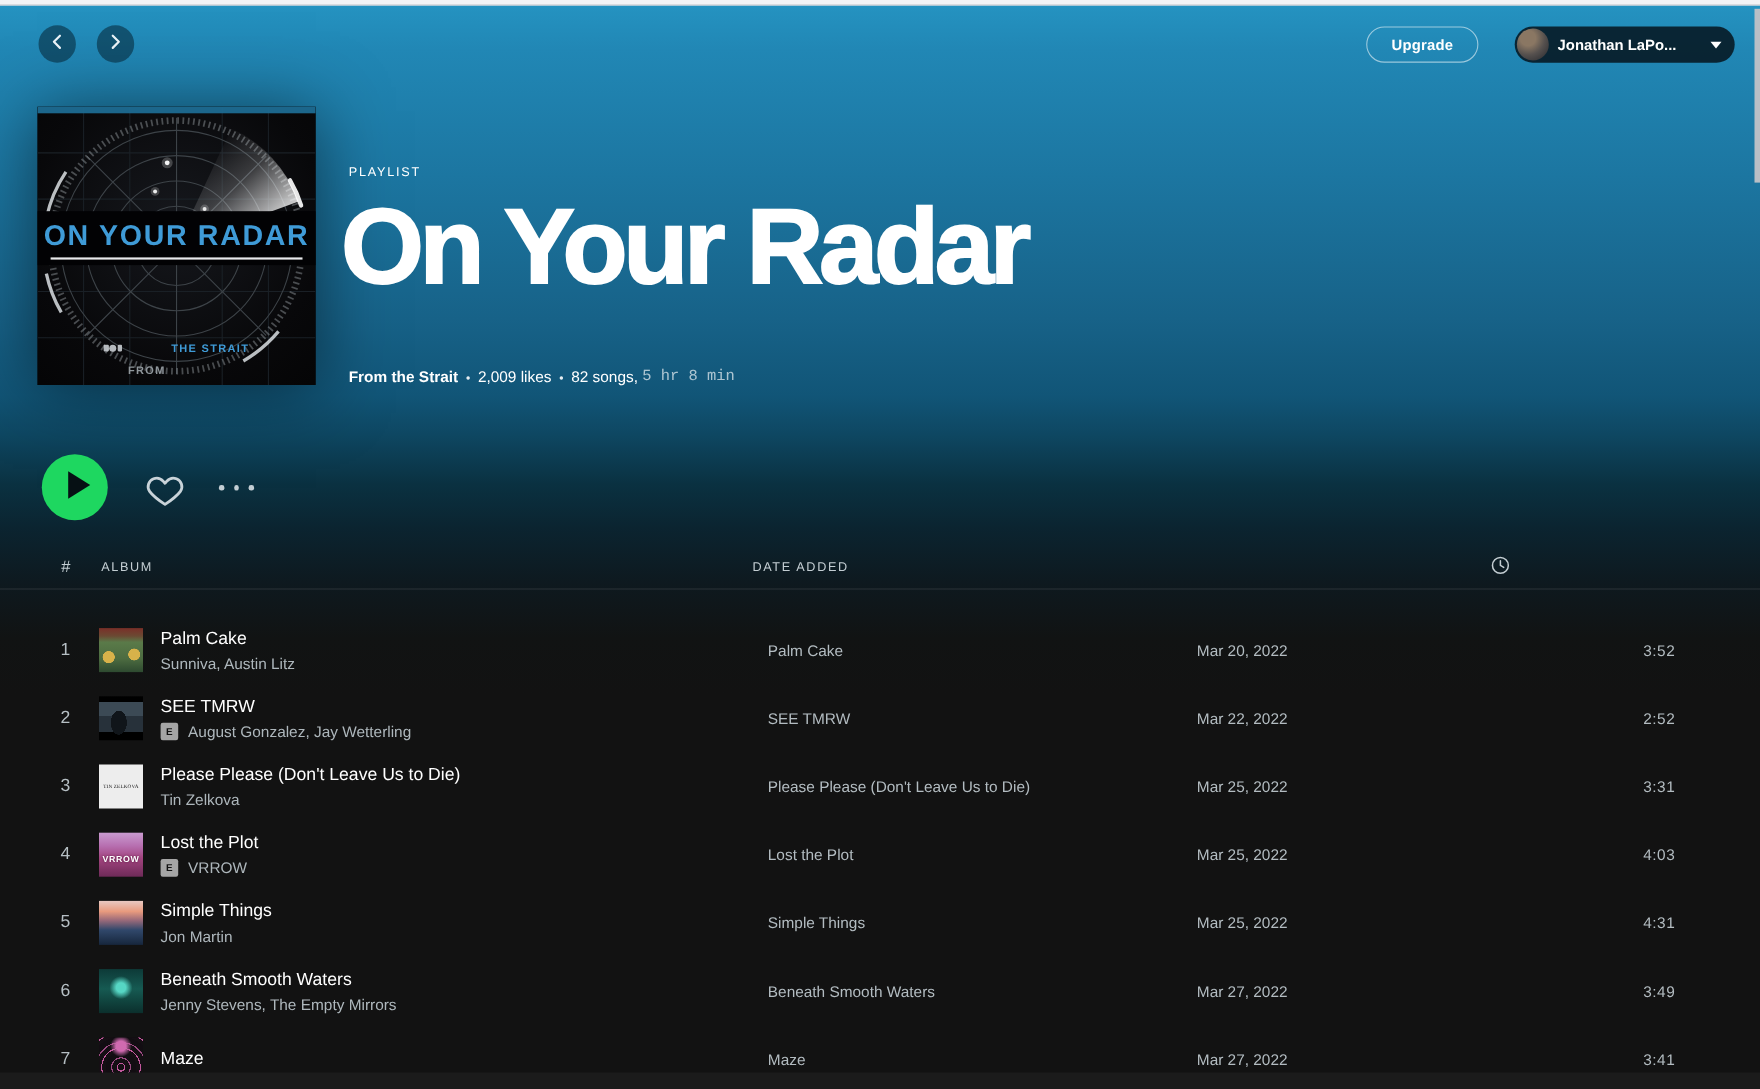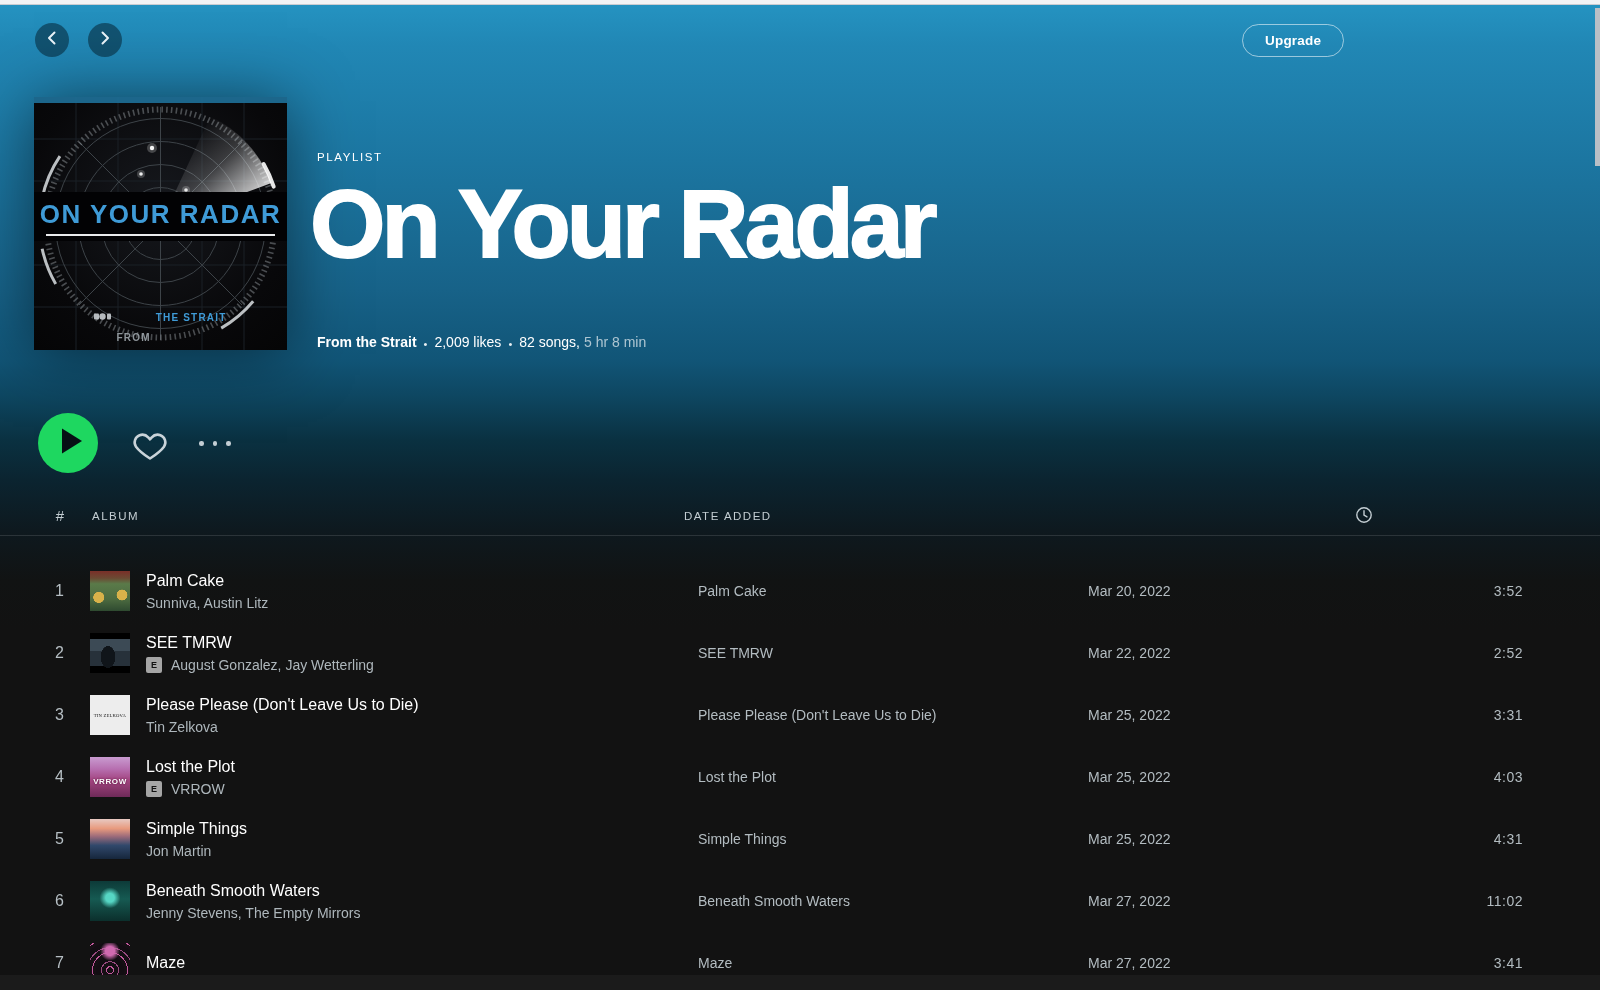--- a/index.html
+++ b/index.html
@@ -46,21 +46,21 @@
 
   
   .pl-label { position:absolute; left:317px; top:151px; font-size:11.5px; font-weight:normal; letter-spacing:1.6px; }
   .pl-title { position:absolute; left:310px; top:174px; font-size:97px; font-weight:bold;
     letter-spacing:-4px; line-height:1.04; -webkit-text-stroke:1.8px #fff; white-space:nowrap; }
   .pl-desc { position:absolute; left:317px; top:304px; width:1220px; font-size:15.5px; line-height:20px; color:rgba(255,255,255,.85); }
   .pl-stats { position:absolute; left:317px; top:334px; font-size:14px; display:flex; align-items:flex-end; }
   .pl-owner { font-weight:bold; cursor:pointer; }
   .pl-dot { margin:0 7px; font-size:11px; color:rgba(255,255,255,.9); }
   .pl-songs { margin-right:4px; }
-  .pl-duration { color:rgba(255,255,255,.65); }
+  .pl-duration { color:rgba(255,255,255,.65);font-family:Liberation Mono, monospace; }
 
   
   .play-btn { position:absolute; left:38px; top:413px; width:60px; height:60px; border-radius:50%;
     background:#1ed760; display:flex; align-items:center; justify-content:center; cursor:pointer; }
   .heart-btn { position:absolute; left:132px; top:427px; width:36px; height:36px; cursor:pointer; }
   .more-btn { position:absolute; left:195px; top:437px; display:flex; gap:9px; cursor:pointer; padding:4px; }
   .more-btn i { width:4.5px; height:4.5px; border-radius:50%; background:#c3ced4; display:block; }
 
   
   .grid-cols { display:grid; grid-template-columns:46px 606px 404px 285px 150px; padding:0 77px 0 32px; }
@@ -125,20 +125,25 @@
     </span>
   </div>
   <div class="nav-btn nav-fwd">
     <span>
       <svg width="18" height="18" viewBox="0 0 18 18">
           <path d="M6.5 3.5 12 9l-5.5 5.5" fill="none" stroke="#eaf3f8" stroke-width="2" stroke-linecap="round" stroke-linejoin="round"></path>
         </svg>
     </span>
   </div>
   <button class="upgrade-btn">Upgrade</button>
+  <div class="user-pill">
+    <div class="avatar"></div>
+    <div class="user-name">Jonathan LaPo...</div>
+    <div class="caret-down"></div>
+  </div>
 
   <div class="cover">
     <svg class="radar" viewBox="0 0 253 253">
       <defs>
         <radialGradient id="bgv" cx="50%" cy="42%" r="75%">
           <stop offset="0%" stop-color="#16181d"></stop>
             <stop offset="70%" stop-color="#08080a"></stop>
             <stop offset="100%" stop-color="#050506"></stop>
         </radialGradient>
         <linearGradient id="sweep" x1="237" y1="86" x2="176" y2="20" gradientUnits="userSpaceOnUse">
@@ -337,21 +342,21 @@
       <div class="title-stack">
         <div class="track-title">Beneath Smooth Waters</div>
         <div class="artist-line">
 
           <span class="track-artists">Jenny Stevens, The Empty Mirrors</span>
         </div>
       </div>
     </div>
     <div class="cell-album">Beneath Smooth Waters</div>
     <div class="cell-date">Mar 27, 2022</div>
-    <div class="cell-duration">11:02</div>
+    <div class="cell-duration">3:49</div>
   </div>
 
   <div class="track-row grid-cols">
     <div class="cell-num">7</div>
     <div class="cell-title">
       <div class="thumb thumb-maze"></div>
       <div class="title-stack">
         <div class="track-title">Maze</div>
 
       </div>

